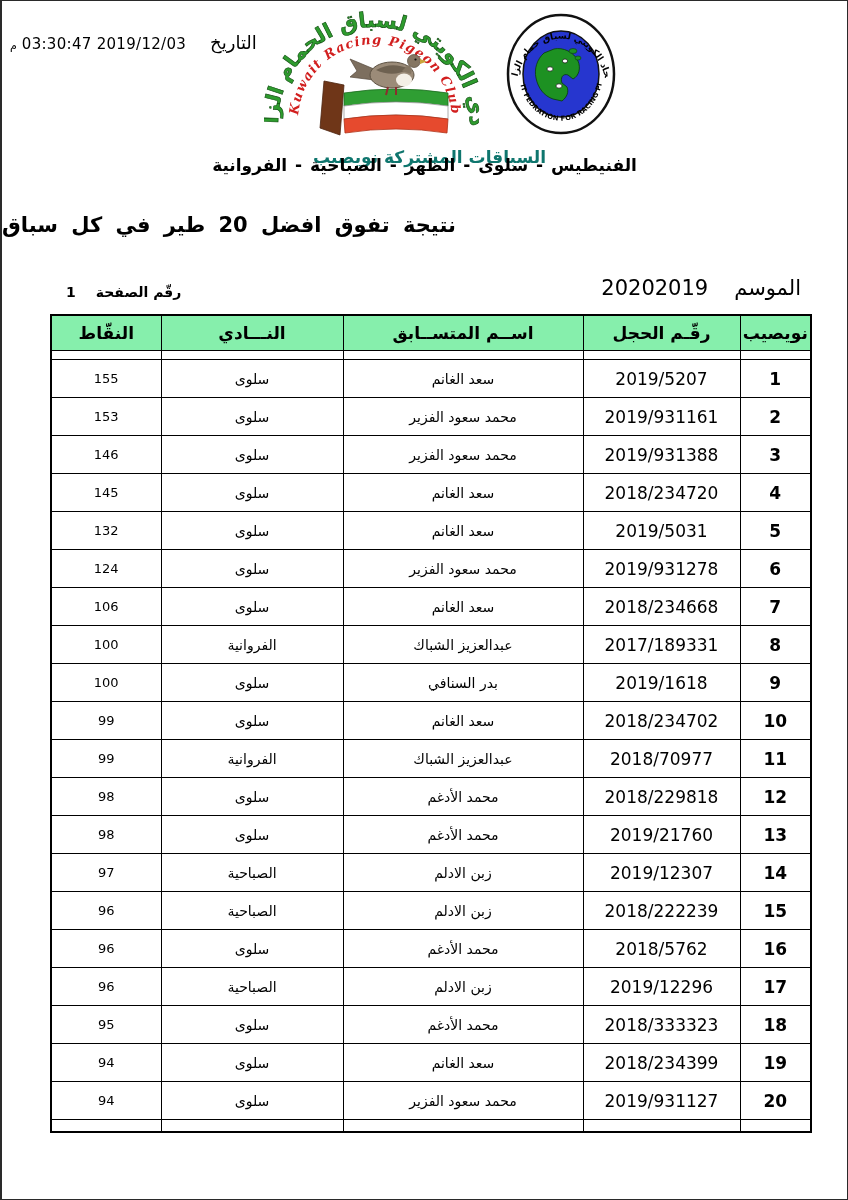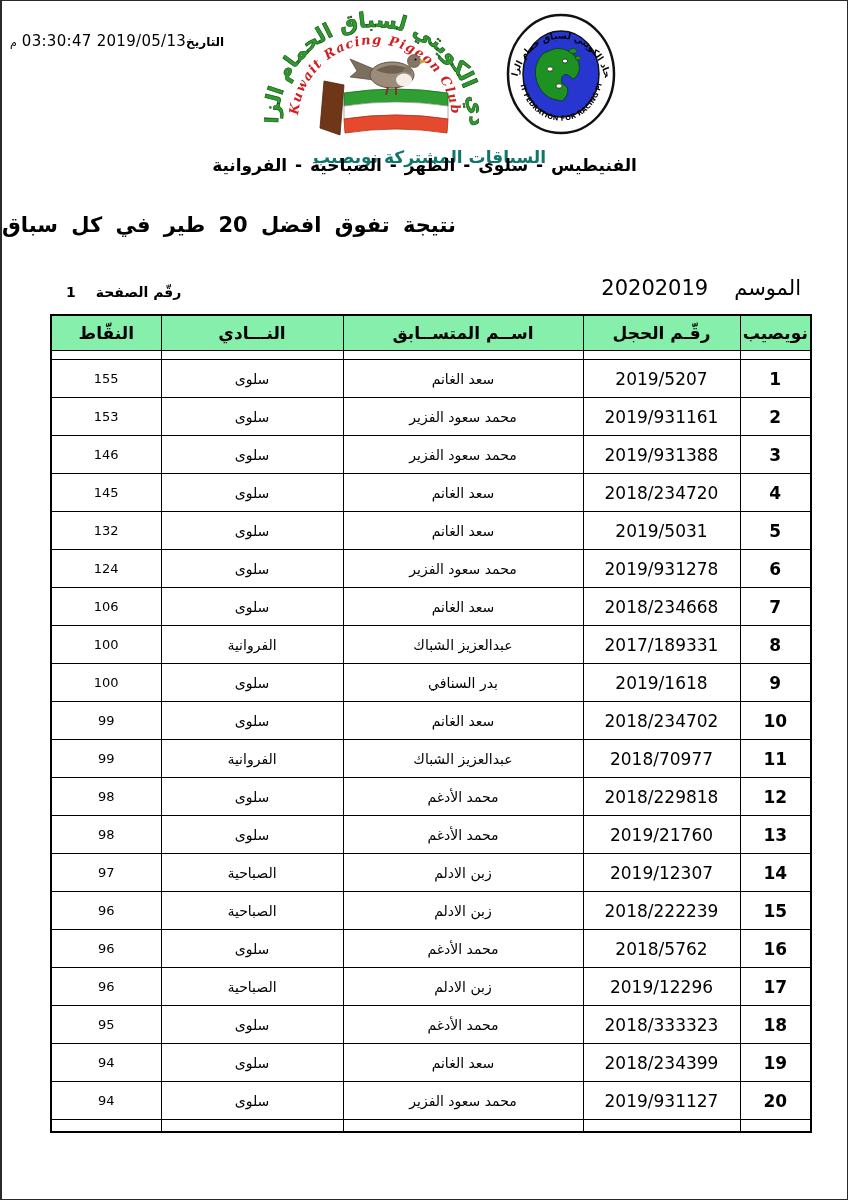--- a/index.html
+++ b/index.html
@@ -6,21 +6,21 @@
   .page {
     position:relative; width:848px; height:1200px; background:#fff;
     font-family:"DejaVu Sans", sans-serif; color:#000;
     box-sizing:border-box; border:1px solid #2a2a2a; border-left-width:2px;
     overflow:hidden;
   }
   
   .date-line { position:absolute; top:31px; left:8px; display:flex; align-items:baseline; white-space:nowrap; }
   .meridiem  { font-size:11px; }
   .date-value{ font-size:15px; margin-left:5px; letter-spacing:.3px; }
-  .date-label{ font-size:12px; font-weight:bold; }
+  .date-label{ font-size:18px; font-weight:normal; margin-left:24px; }
 
   
   .club-logo { position:absolute; left:262px; top:6px; }
   .fed-logo  { position:absolute; left:504px; top:12px; }
 
   
   .red-title  { position:absolute; top:146px; left:5px; width:100%; text-align:center;
                 color:#0f766e; font-weight:bold; font-size:17px; direction:rtl; }
   .locations  { position:absolute; top:154px; left:0; width:100%; text-align:center;
                 font-weight:bold; font-size:17px; direction:rtl; word-spacing:2px; }
@@ -53,21 +53,21 @@
   .cell-club   { font-size:14px; }
   .cell-points { font-size:13px; }
 </style>
 </head>
 <body>
 
 <div class="page">
 
   <div class="date-line">
     <span class="meridiem">م</span>
-    <span class="date-value">03:30:47 2019/05/13</span>
+    <span class="date-value">03:30:47 2019/12/03</span>
     <span class="date-label">التاريخ</span>
   </div>
 
   <svg class="club-logo" width="220" height="138" viewBox="0 0 220 138" xmlns="http://www.w3.org/2000/svg">
     <defs>
       <path id="arcA" d="M 14,116 A 96,96 0 0 1 206,116" fill="none"></path>
       <path id="arcB" d="M 34,114 A 77,77 0 0 1 188,114" fill="none"></path>
     </defs>
     <text font-size="21" font-weight="bold" fill="#2e9b2e" stroke="#0c470c" stroke-width="0.6" font-family="DejaVu Sans, sans-serif">
       <textPath href="#arcA" startOffset="50%" text-anchor="middle">النادي الكويتي لسباق الحمام الزاجل</textPath>

